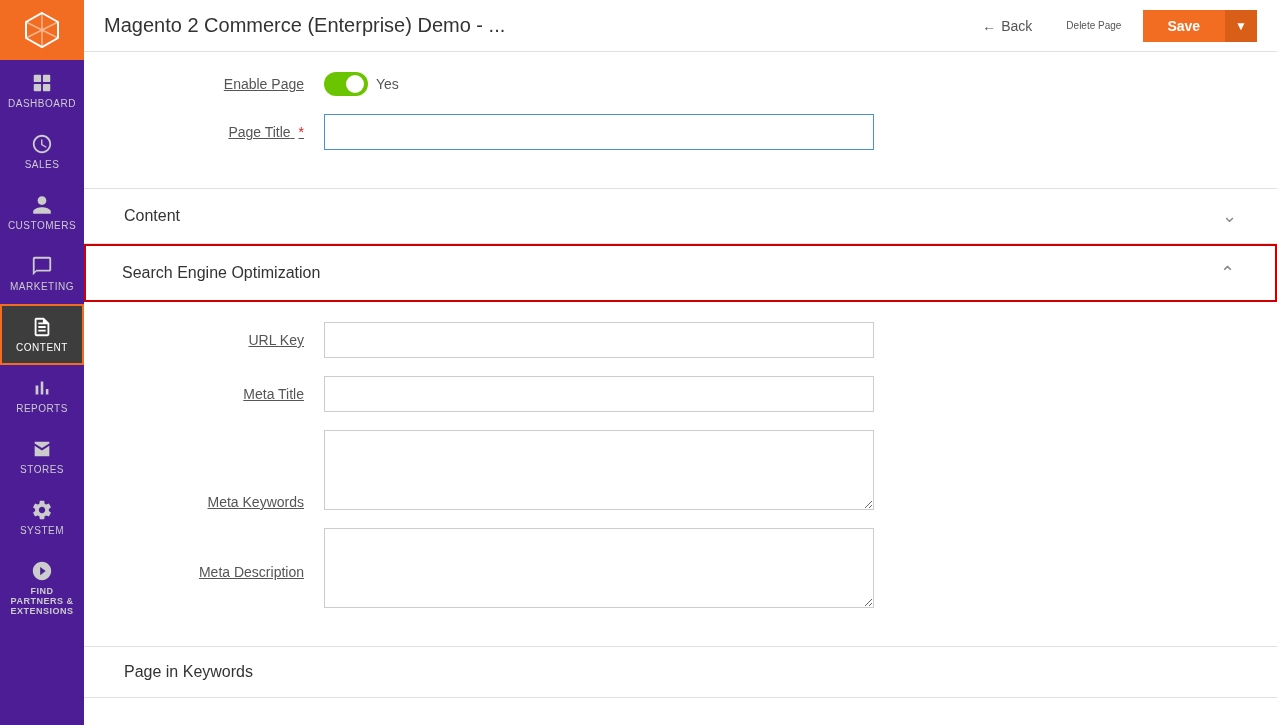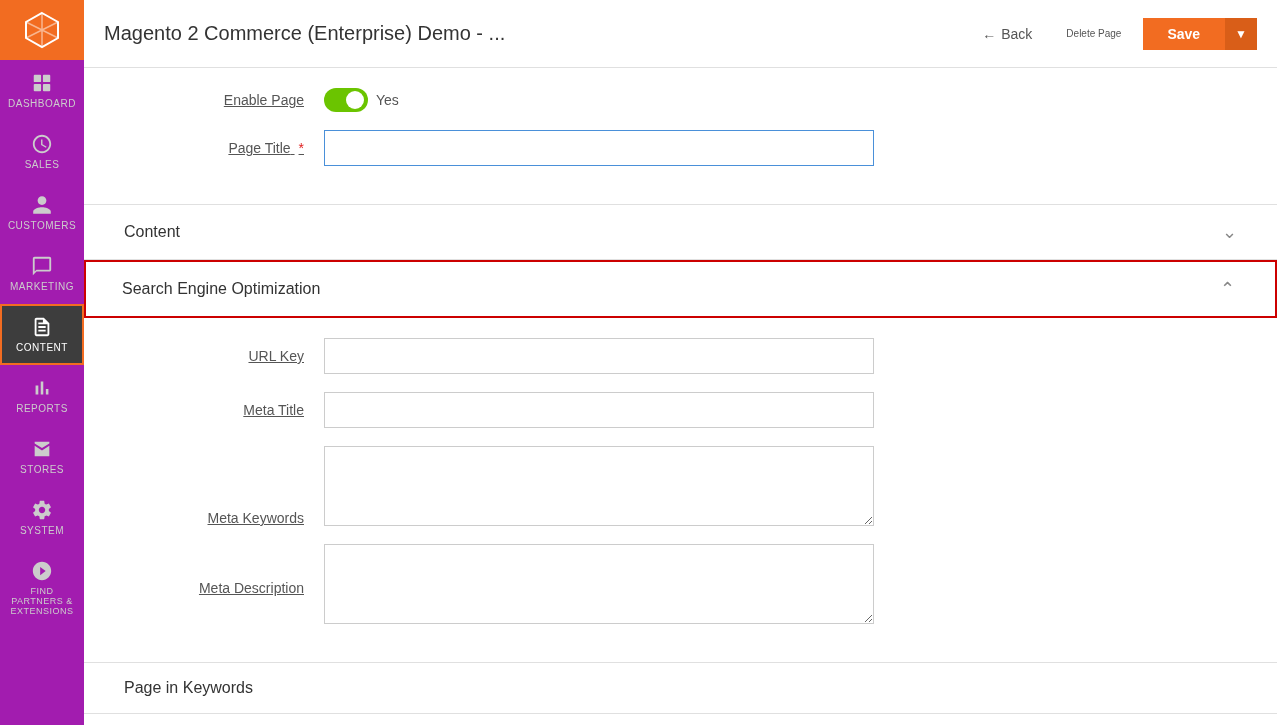--- a/index.html
+++ b/index.html
@@ -1,21 +1,21 @@
 <!DOCTYPE html>
 <html><head>
   <meta charset="utf-8">
   <style>
     * { box-sizing: border-box; margin: 0; padding: 0; }
     body { font-family: 'Segoe UI', Arial, sans-serif; font-size: 14px; background: #f5f5f5; display: flex; height: 725px; overflow: hidden; }
 
     
     .sidebar {
       width: 84px;
-      background: #a21caf;
+      background: #4c1d95;
       display: flex;
       flex-direction: column;
       align-items: center;
       padding-top: 0;
       height: 725px;
       overflow-y: auto;
       flex-shrink: 0;
     }
     .sidebar-logo {
       width: 84px;
@@ -54,21 +54,21 @@
       flex: 1;
       display: flex;
       flex-direction: column;
       overflow: hidden;
     }
 
     
     .header {
       background: #fff;
       border-bottom: 1px solid #e0e0e0;
-      height: 68px;
+      height: 52px;
       display: flex;
       align-items: center;
       padding: 14px 20px;
       flex-shrink: 0;
     }
     .header-title {
       flex: 1;
       font-size: 20px;
       color: #333;
       font-weight: 300;
@@ -286,21 +286,21 @@
     <svg viewBox="0 0 24 24">
         <path d="M19.43 12.98c.04-.32.07-.64.07-.98s-.03-.66-.07-.98l2.11-1.65c.19-.15.24-.42.12-.64l-2-3.46c-.12-.22-.39-.3-.61-.22l-2.49 1c-.52-.4-1.08-.73-1.69-.98l-.38-2.65C14.46 2.18 14.25 2 14 2h-4c-.25 0-.46.18-.49.42l-.38 2.65c-.61.25-1.17.59-1.69.98l-2.49-1c-.23-.09-.49 0-.61.22l-2 3.46c-.13.22-.07.49.12.64l2.11 1.65c-.04.32-.07.65-.07.98s.03.66.07.98l-2.11 1.65c-.19.15-.24.42-.12.64l2 3.46c.12.22.39.3.61.22l2.49-1c.52.4 1.08.73 1.69.98l.38 2.65c.03.24.24.42.49.42h4c.25 0 .46-.18.49-.42l.38-2.65c.61-.25 1.17-.58 1.69-.98l2.49 1c.23.09.49 0 .61-.22l2-3.46c.12-.22.07-.49-.12-.64l-2.11-1.65zM12 15.5c-1.93 0-3.5-1.57-3.5-3.5s1.57-3.5 3.5-3.5 3.5 1.57 3.5 3.5-1.57 3.5-3.5 3.5z"></path>
       </svg>
     <span>SYSTEM</span>
   </div>
 
   <div class="sidebar-item">
     <svg viewBox="0 0 24 24">
         <path d="M12 2C6.48 2 2 6.48 2 12s4.48 10 10 10 10-4.48 10-10S17.52 2 12 2zm-2 14.5v-9l6 4.5-6 4.5z"></path>
       </svg>
-    <span style="font-size:9px;">FIND PARTNERS &amp; EXTENSIONS</span>
+    <span style="font-size:9px;font-weight:bold;">FIND PARTNERS &amp; EXTENSIONS</span>
   </div>
 </nav>
 
 <div class="main">
 
   <header class="header">
     <span class="header-title">Magento 2 Commerce (Enterprise) Demo - ...</span>
     <div class="header-actions">
       <button class="btn-back">
         <span>←</span>

